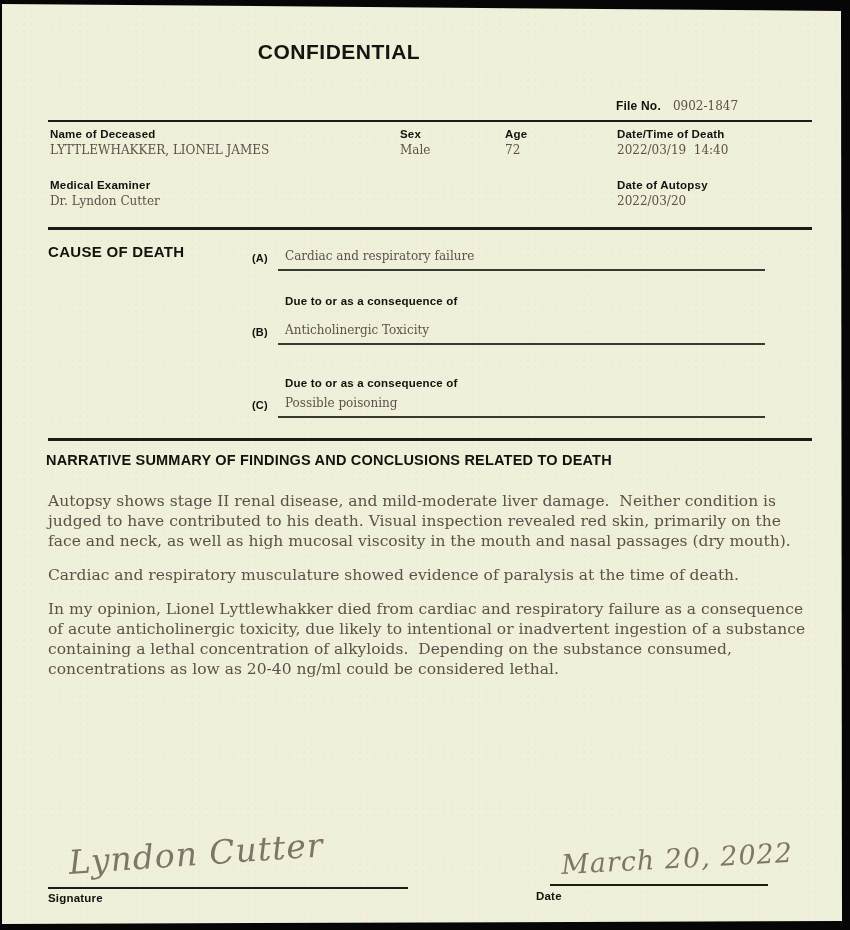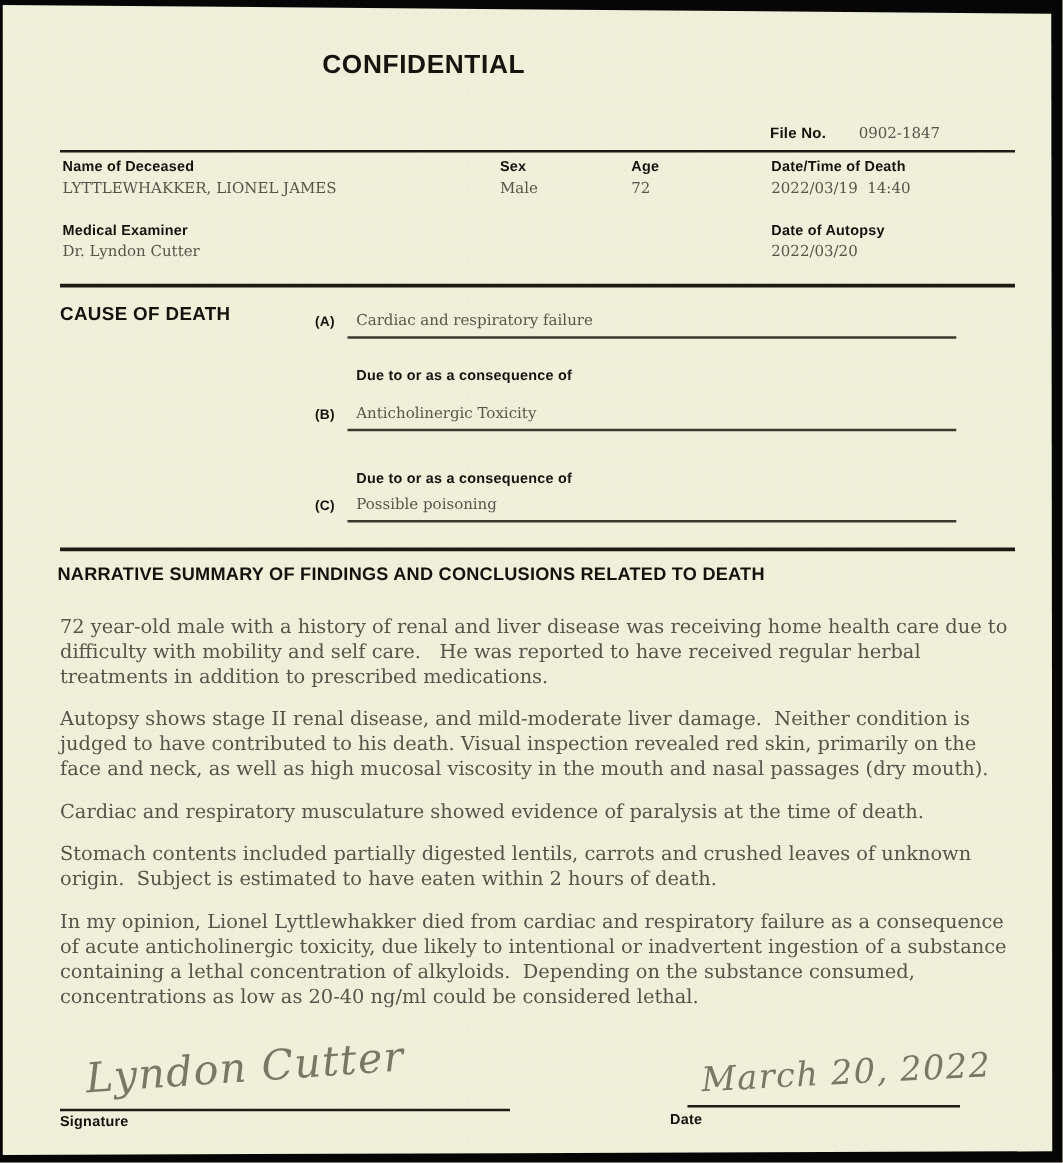--- a/index.html
+++ b/index.html
@@ -49,21 +49,21 @@
   .sig-hand{font-size:33px;transform:rotate(-4deg);transform-origin:left bottom;letter-spacing:1px;}
   .date-hand{font-size:27px;transform:rotate(-3deg);transform-origin:left bottom;letter-spacing:1px;}
 </style>
 </head>
 <body>
 
 <div class="paper">
 
   <div class="abs hdr-title" style="top:40px;font-size:21px;">CONFIDENTIAL</div>
 
-  <div class="abs" style="left:616px;top:99px;display:flex;align-items:baseline;gap:26px;">
+  <div class="abs" style="left:616px;top:99px;display:flex;align-items:baseline;gap:12px;">
     <span class="lbl" style="font-size:12px;">File No.</span>
     <span class="val">0902-1847</span>
   </div>
 
   <div class="abs rule" style="left:48px;top:120px;width:764px;"></div>
 
   <div class="abs lbl" style="left:50px;top:128px;">Name of Deceased</div>
   <div class="abs val" style="left:50px;top:143px;">LYTTLEWHAKKER, LIONEL JAMES</div>
 
   <div class="abs lbl" style="left:400px;top:128px;">Sex</div>
@@ -99,24 +99,22 @@
 
   <div class="abs lbl" style="left:252px;top:399px;font-size:11px;">(C)</div>
   <div class="abs val" style="left:285px;top:396px;">Possible poisoning</div>
   <div class="abs cause-line" style="left:278px;top:416px;width:487px;"></div>
 
   <div class="abs rule-thick" style="left:48px;top:438px;width:764px;"></div>
 
   <div class="abs lbl" style="left:46px;top:452px;font-size:14.5px;">NARRATIVE SUMMARY OF FINDINGS AND CONCLUSIONS RELATED TO DEATH</div>
 
   <div class="abs para-wrap">
-    <p>72 year-old male with a history of renal and liver disease was receiving home health care due to difficulty with mobility and self care.   He was reported to have received regular herbal treatments in addition to prescribed medications.</p>
     <p>Autopsy shows stage II renal disease, and mild-moderate liver damage.  Neither condition is judged to have contributed to his death. Visual inspection revealed red skin, primarily on the face and neck, as well as high mucosal viscosity in the mouth and nasal passages (dry mouth).</p>
     <p>Cardiac and respiratory musculature showed evidence of paralysis at the time of death.</p>
-    <p>Stomach contents included partially digested lentils, carrots and crushed leaves of unknown origin.  Subject is estimated to have eaten within 2 hours of death.</p>
     <p>In my opinion, Lionel Lyttlewhakker died from cardiac and respiratory failure as a consequence of acute anticholinergic toxicity, due likely to intentional or inadvertent ingestion of a substance containing a lethal concentration of alkyloids.  Depending on the substance consumed, concentrations as low as 20-40 ng/ml could be considered lethal.</p>
   </div>
 
   <div class="abs handwriting sig-hand" style="left:70px;top:843px;">Lyndon Cutter</div>
   <div class="abs rule" style="left:48px;top:887px;width:360px;"></div>
   <div class="abs lbl" style="left:48px;top:892px;">Signature</div>
 
   <div class="abs handwriting date-hand" style="left:562px;top:849px;">March 20, 2022</div>
   <div class="abs rule" style="left:550px;top:884px;width:218px;"></div>
   <div class="abs lbl" style="left:536px;top:890px;">Date</div>

